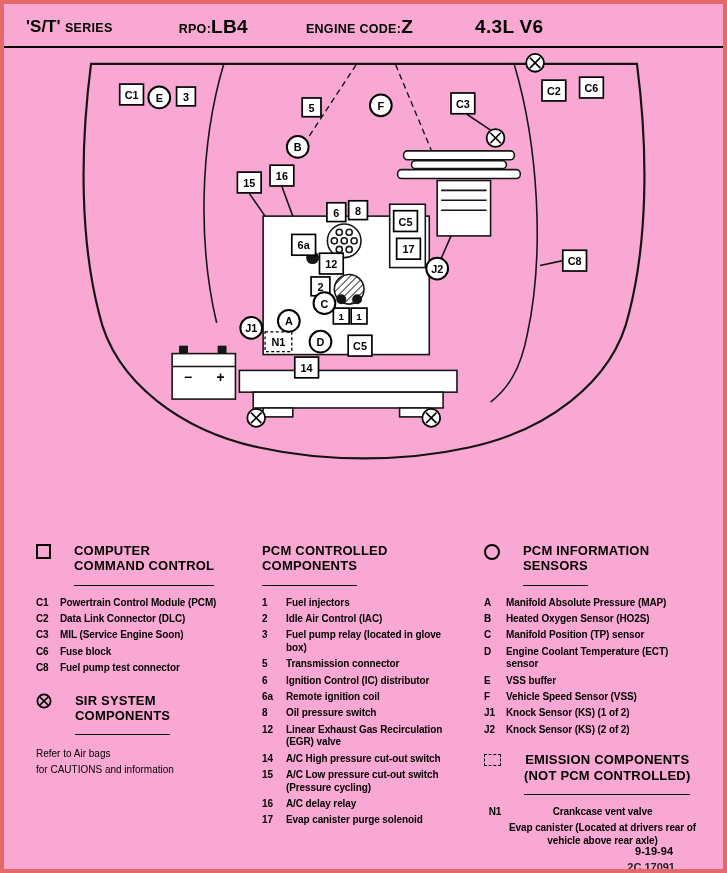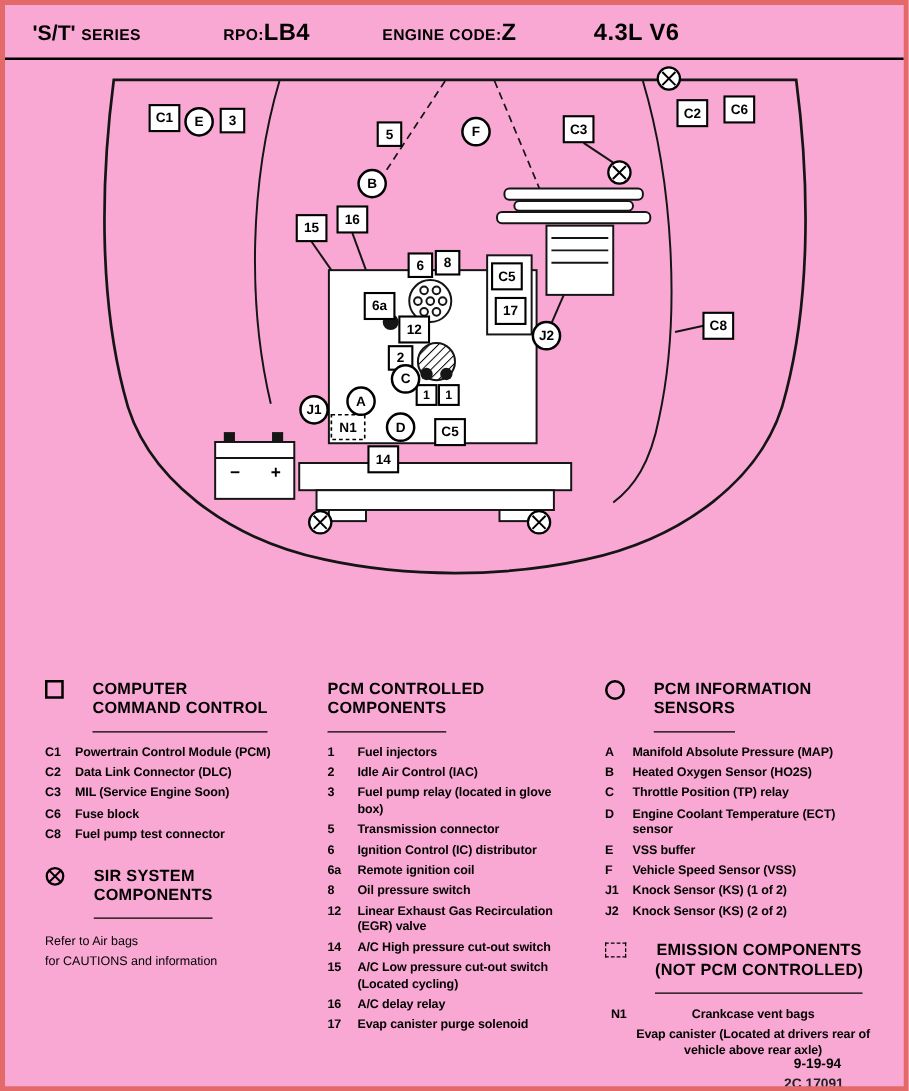--- a/index.html
+++ b/index.html
@@ -392,21 +392,21 @@
           <div class="row">
               <span class="id">12</span>
               <span class="txt">Linear Exhaust Gas Recirculation (EGR) valve</span>
             </div>
           <div class="row">
               <span class="id">14</span>
               <span class="txt">A/C High pressure cut-out switch</span>
             </div>
           <div class="row">
               <span class="id">15</span>
-              <span class="txt">A/C Low pressure cut-out switch (Located cycling)</span>
+              <span class="txt">A/C Low pressure cut-out switch (Pressure cycling)</span>
             </div>
           <div class="row">
               <span class="id">16</span>
               <span class="txt">A/C delay relay</span>
             </div>
           <div class="row">
               <span class="id">17</span>
               <span class="txt">Evap canister purge solenoid</span>
             </div>
         </div>
@@ -426,21 +426,21 @@
           <div class="row">
               <span class="id">A</span>
               <span class="txt">Manifold Absolute Pressure (MAP)</span>
             </div>
           <div class="row">
               <span class="id">B</span>
               <span class="txt">Heated Oxygen Sensor (HO2S)</span>
             </div>
           <div class="row">
               <span class="id">C</span>
-              <span class="txt">Throttle Position (TP) relay</span>
+              <span class="txt">Manifold Position (TP) sensor</span>
             </div>
           <div class="row">
               <span class="id">D</span>
               <span class="txt">Engine Coolant Temperature (ECT) sensor</span>
             </div>
           <div class="row">
               <span class="id">E</span>
               <span class="txt">VSS buffer</span>
             </div>
           <div class="row">
@@ -462,21 +462,21 @@
         <div class="sec-head">
           <span class="icon-dashedbox"></span>
           <div class="head-text">
             <div>EMISSION COMPONENTS</div>
             <div class="u">(NOT PCM CONTROLLED)</div>
           </div>
         </div>
         <div class="items">
           <div class="row">
               <span class="id">N1</span>
-              <span class="txt">Crankcase vent bags</span>
+              <span class="txt">Crankcase vent valve</span>
             </div>
           <div class="row">
               <span class="id"></span>
               <span class="txt">Evap canister (Located at drivers rear of vehicle above rear axle)</span>
             </div>
         </div>
       </div>
     </div>
   </div>
 

